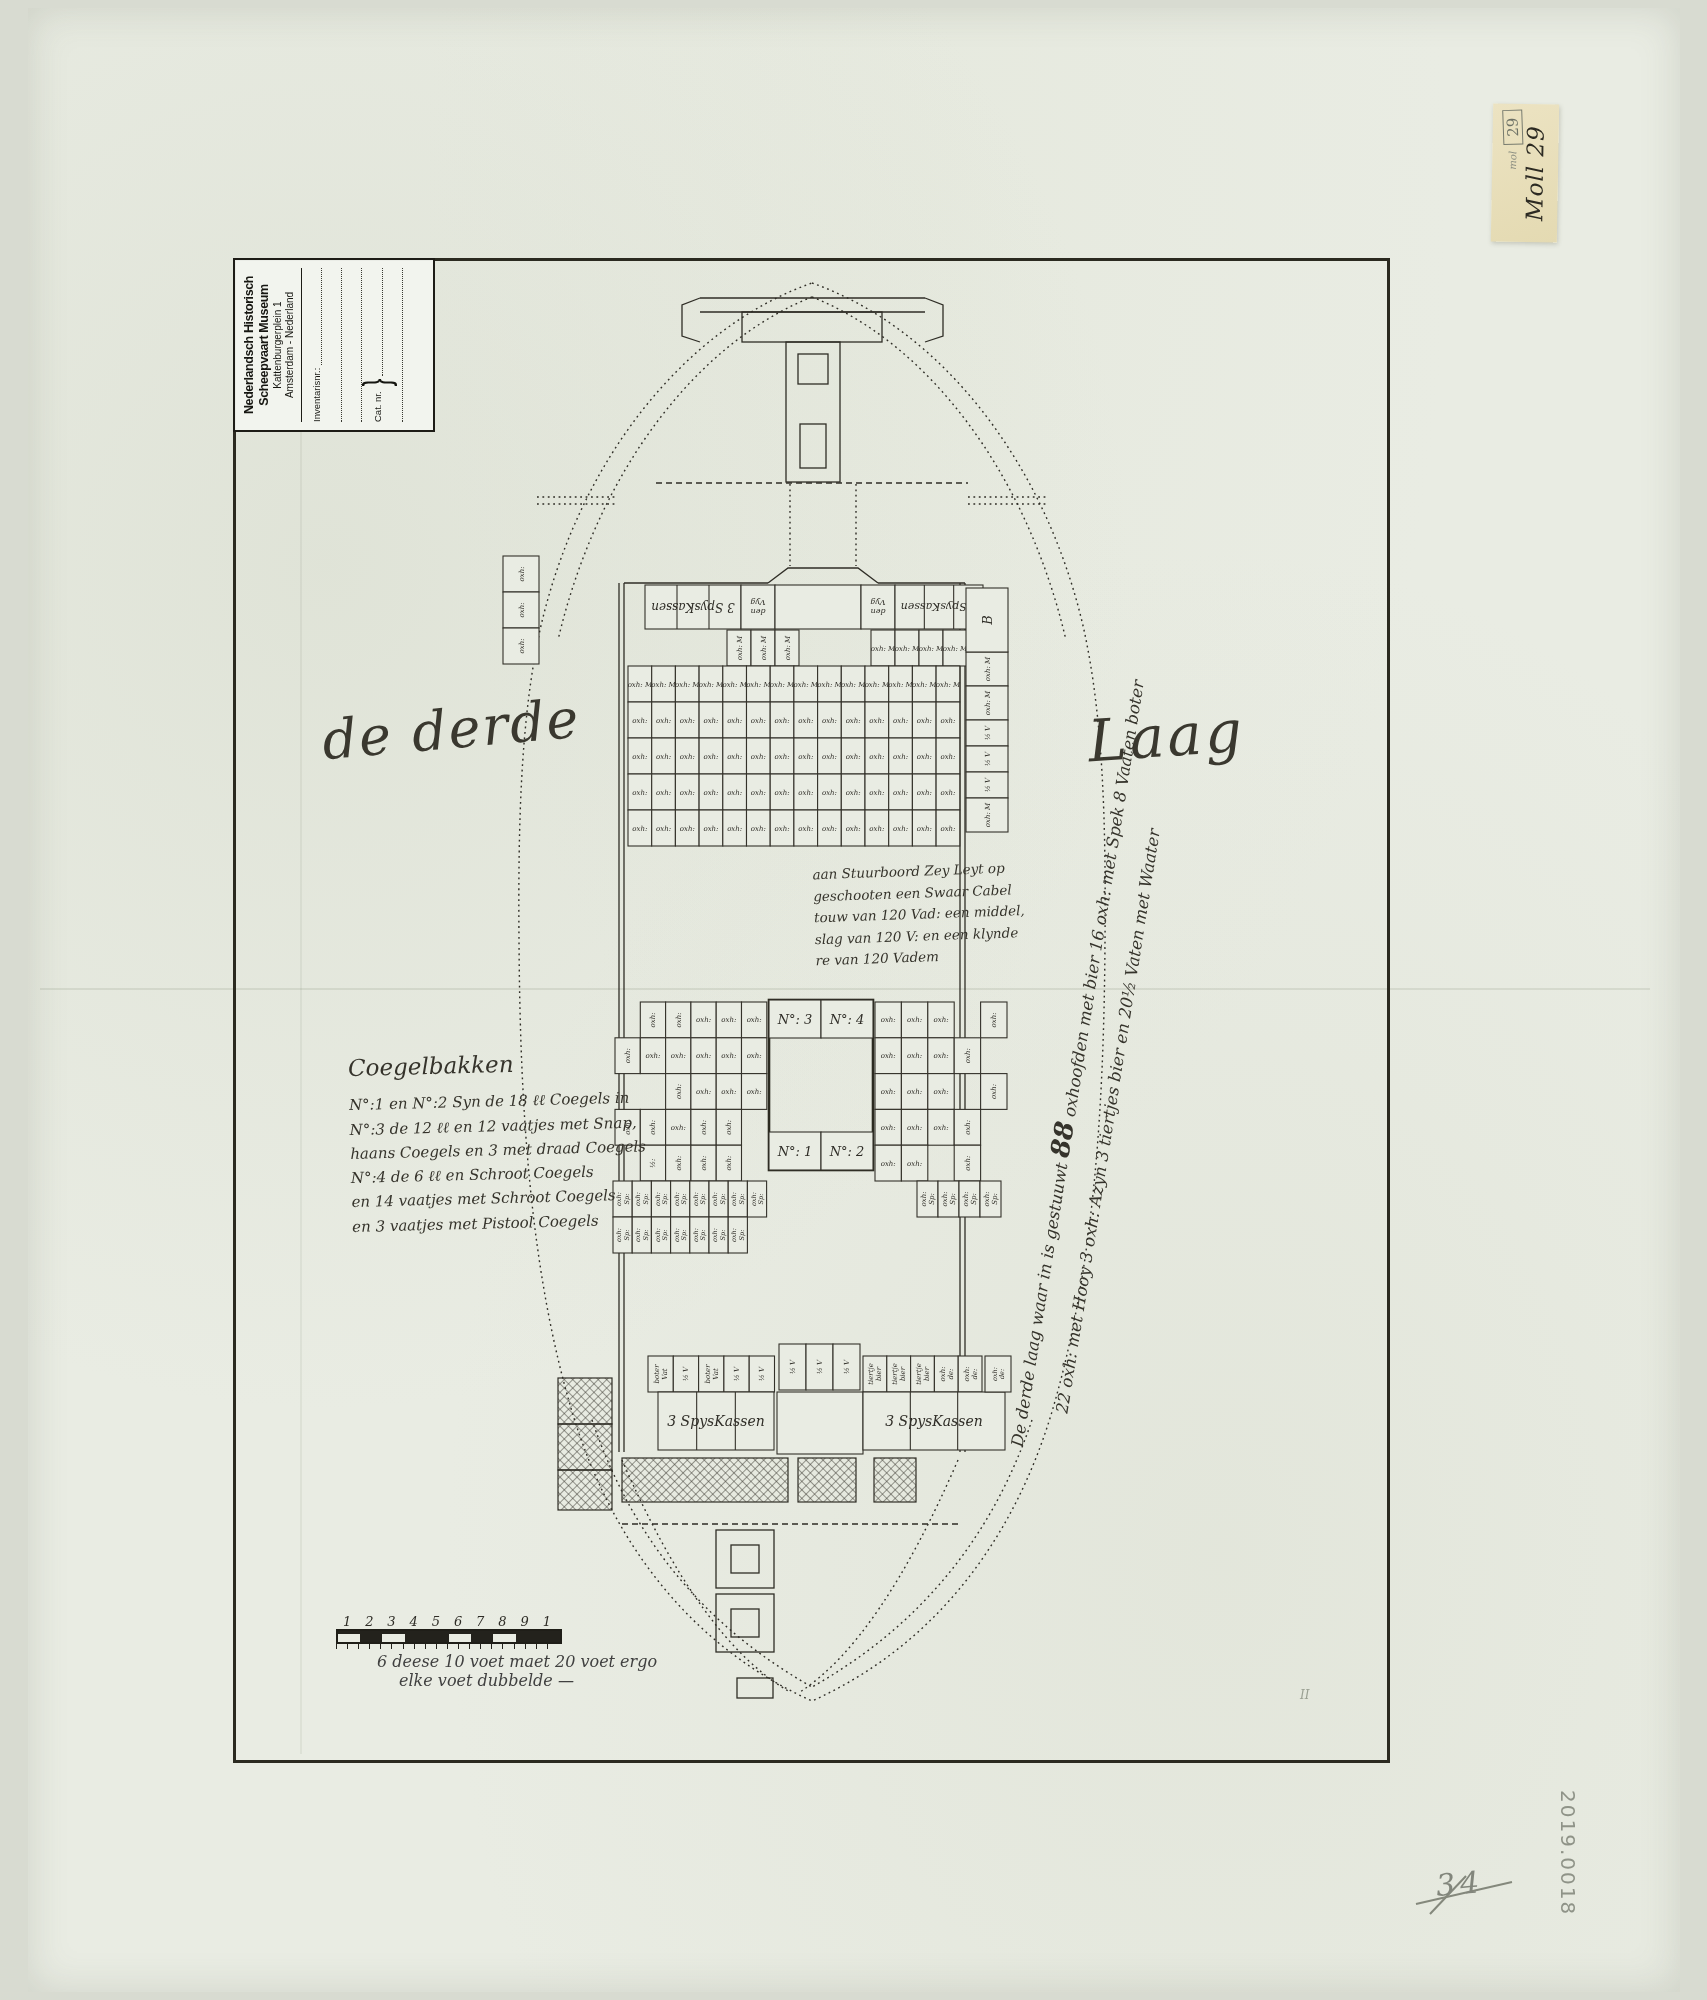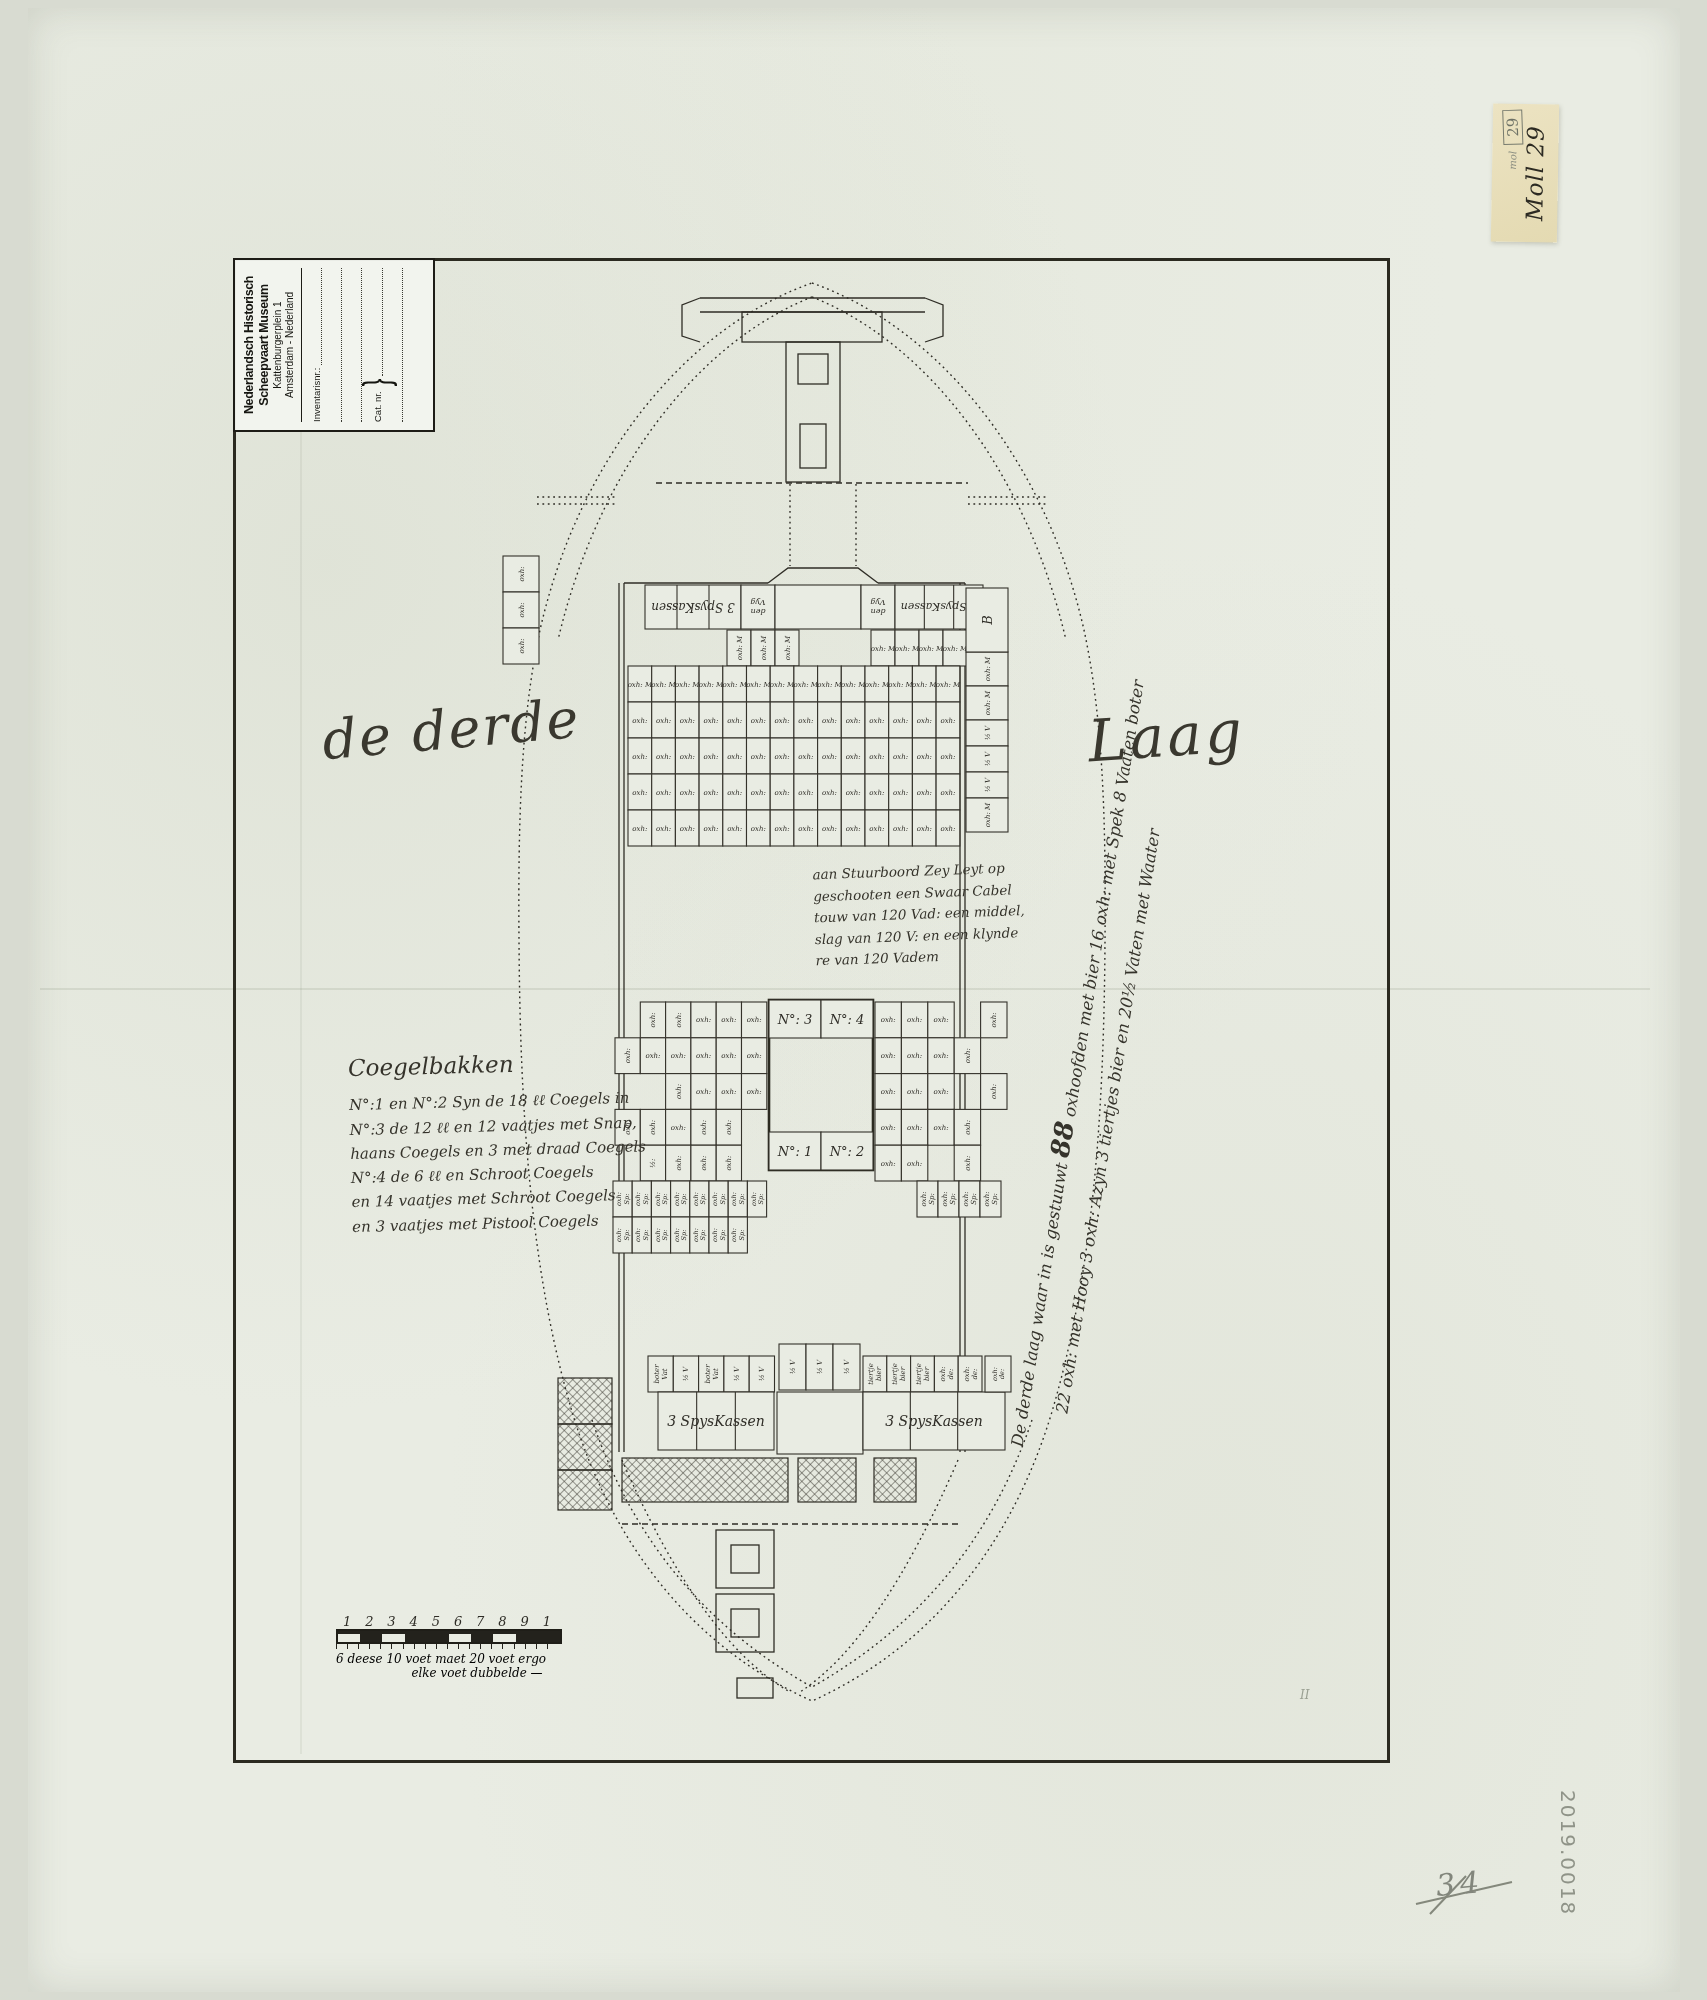--- a/index.html
+++ b/index.html
@@ -51,21 +51,21 @@
   
   #scalebar{position:absolute;left:336px;top:1614px;width:260px;}
   #sb-nums{display:flex;width:222px;}
   #sb-nums span{width:22.2px;text-align:center;font-style:italic;font-size:13px;color:#2e2c26;}
   #sb-bar{width:222px;height:11px;border:2px solid #1f1e18;display:flex;box-sizing:content-box;}
   .seg{height:100%;flex:1;}
   .seg.d{background:#23221c;}
   .seg.w{background:#e9ece3;border-top:3px solid #23221c;box-sizing:border-box;}
   #sb-ticks{width:222px;height:5px;display:flex;}
   #sb-ticks i{flex:1;border-left:1.4px solid #23221c;height:5px;}
-  .sb-cap{font-style:italic;font-size:12px;color:#000000;margin-top:3px;white-space:nowrap;}
+  .sb-cap{font-style:italic;font-size:16px;color:#404040;margin-top:3px;white-space:nowrap;margin-left:41px;}
 </style>
 </head>
 <body>
 
 <div id="canvas">
   <div id="sheet"></div>
   <div class="crease-h"></div>
   <div class="crease-v"></div>
   <div class="frame"></div>
 
@@ -594,19 +594,19 @@
         <i></i>
         <i></i>
         <i></i>
         <i></i>
         <i></i>
         <i></i>
         <i></i>
         <i></i>
       </div>
     <div class="sb-cap">6 deese 10 voet maet 20 voet ergo</div>
-    <div class="sb-cap" style="padding-left:22px;margin-top:0;text-align:center;">elke voet dubbelde —</div>
+    <div class="sb-cap" style="padding-left:22px;margin-top:0;">elke voet dubbelde —</div>
   </div>
 
   <div class="handtext" style="left:1436px;top:1866px;font-size:30px;color:#82867c;transform:rotate(-5deg);letter-spacing:5px;">34</div>
   <div style="position:absolute;left:1580px;top:1790px;transform:rotate(90deg);transform-origin:0 0;font-size:20px;color:#8f9388;font-family:'DejaVu Sans',sans-serif;letter-spacing:2px;">2019.0018</div>
   <div class="handtext" style="left:1300px;top:1688px;font-size:12px;color:#9aa092;">II</div>
 </div>
 
 </body></html>

